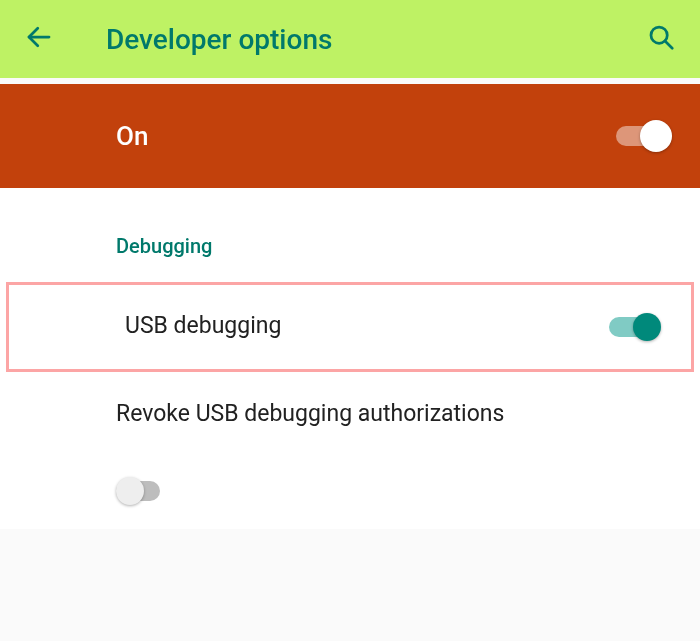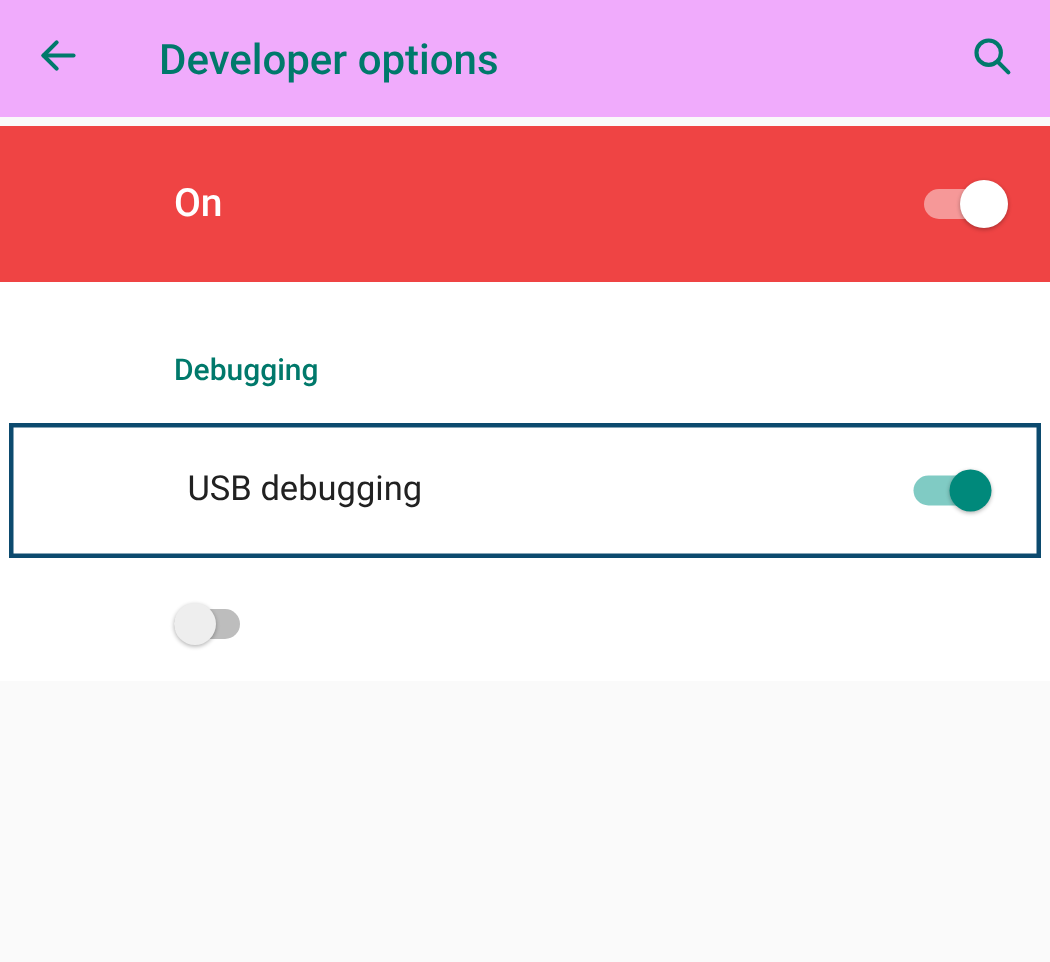--- a/index.html
+++ b/index.html
@@ -11,39 +11,39 @@
       font-family: Roboto, -apple-system, Helvetica, Arial, sans-serif;
       background: #fafafa;
       width: 700px;
       height: 641px;
       overflow: hidden;
     }
     .header {
       display: flex;
       align-items: center;
       padding: 22px 24px;
-      background: #f0abfc;
+      background: #bef264;
     }
     .back-icon {
       color: #00796b;
       cursor: pointer;
     }
     .header-title {
       color: #00796b;
       font-size: 28px;
       font-weight: 500;
       margin-left: 52px;
       flex: 1;
     }
     .search-icon {
       color: #00796b;
       cursor: pointer;
     }
     .master-toggle {
-      background: #ef4444;
+      background: #c2410c;
       display: flex;
       align-items: center;
       padding: 36px 30px 36px 116px;
       margin-top: 6px;
     }
     .master-label {
       color: #ffffff;
       font-size: 26px;
       font-weight: 500;
       flex: 1;
@@ -72,21 +72,21 @@
       font-size: 23px;
       font-weight: 400;
       margin-bottom: 4px;
     }
     .setting-subtitle {
       color: #757575;
       font-size: 20px;
       line-height: 1.35;
     }
     .highlight-box {
-      border: 3px solid #0c4a6e;
+      border: 3px solid #fca5a5;
       margin: 6px 6px 6px 6px;
     }
     .highlight-box .setting-row {
       padding-top: 26px;
       padding-bottom: 26px;
     }
 
     
     .switch {
       position: relative;
@@ -187,20 +187,25 @@
       <div class="setting-texts">
         <div class="setting-title">USB debugging</div>
       </div>
       <div class="switch on">
         <div class="switch-track"></div>
         <div class="switch-thumb"></div>
       </div>
     </div>
   </div>
 
+  <div class="setting-row">
+    <div class="setting-texts">
+      <div class="setting-title">Revoke USB debugging authorizations</div>
+    </div>
+  </div>
 
   <div class="setting-row">
     <div class="switch off">
       <div class="switch-track"></div>
       <div class="switch-thumb"></div>
     </div>
   </div>
 </div>
 
 </body></html>

